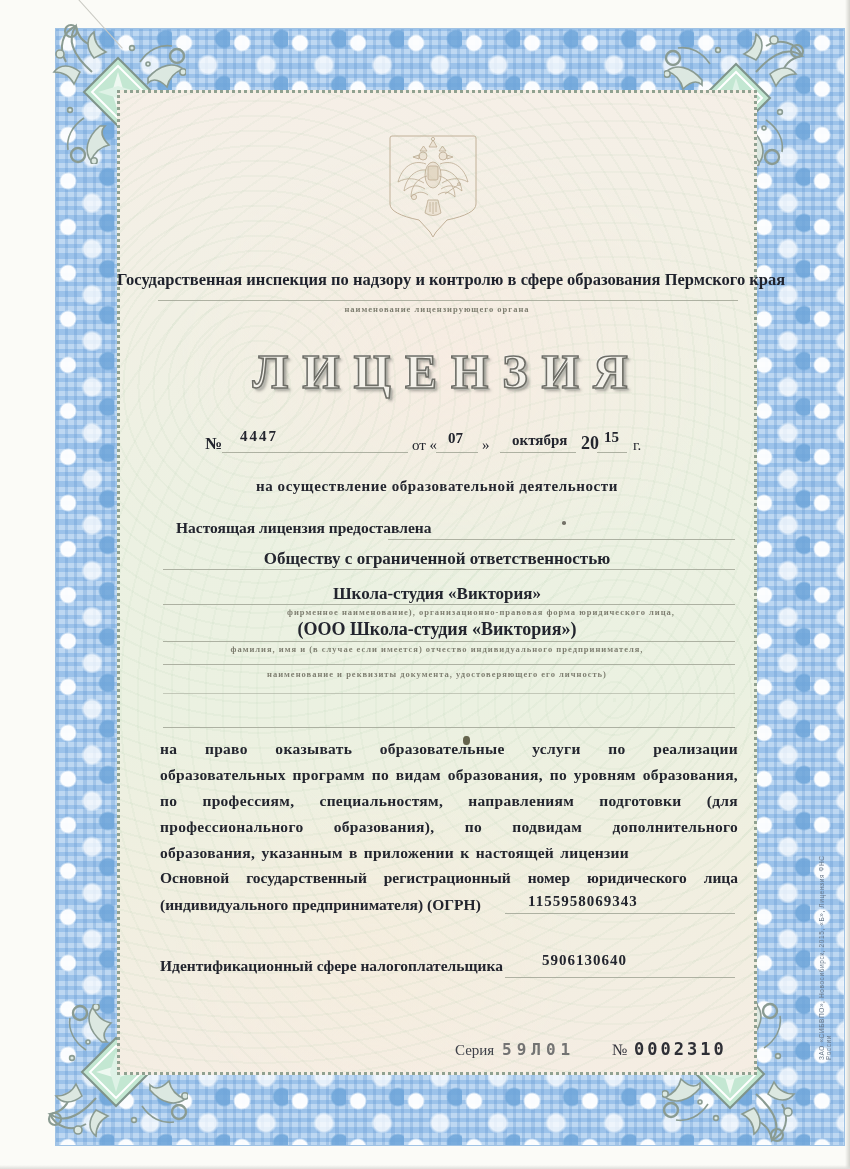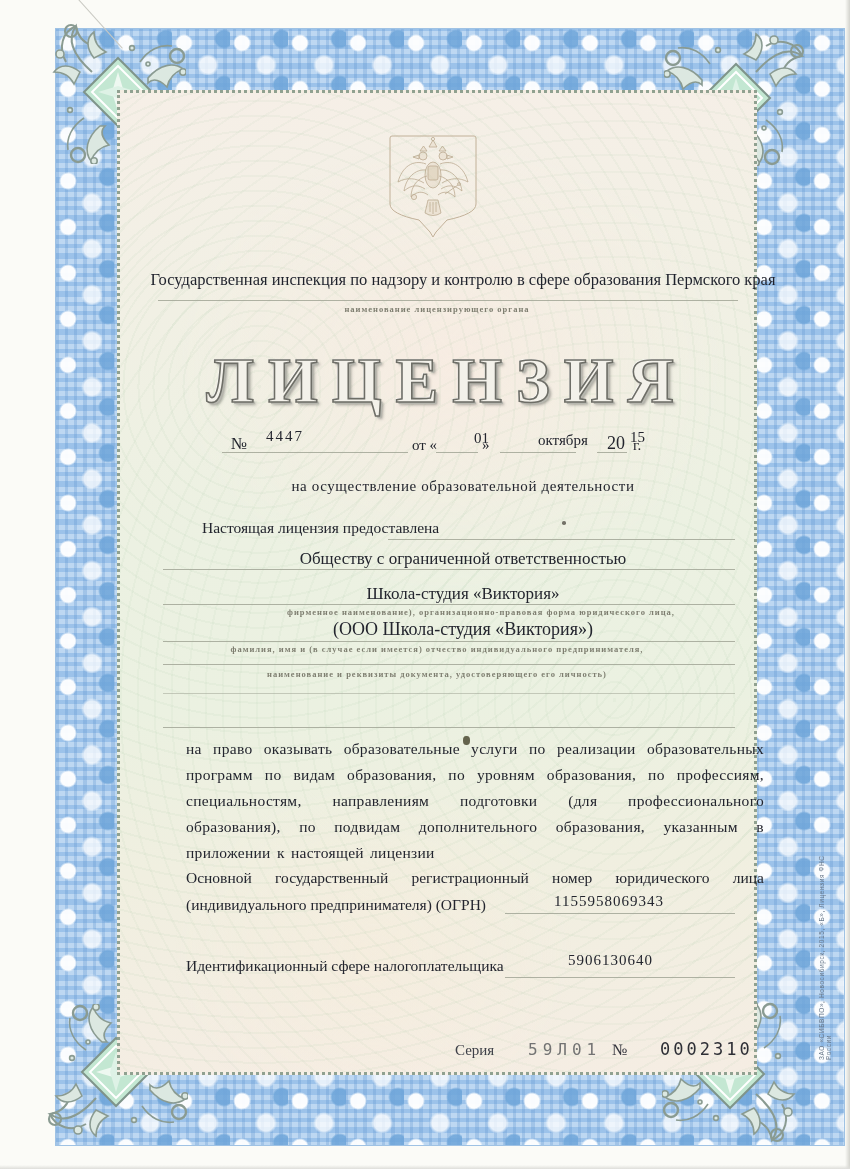--- a/index.html
+++ b/index.html
@@ -44,26 +44,26 @@
   
   .orn{position:absolute;width:150px;height:150px;}
   .orn.tl{left:36px;top:14px;}
   .orn.tr{left:664px;top:16px;transform:rotate(90deg);}
   .orn.br{left:662px;top:1002px;transform:rotate(180deg);}
   .orn.bl{left:38px;top:1004px;transform:rotate(270deg);}
   
   .arms{position:absolute;left:385px;top:134px;width:96px;height:106px;opacity:.85;}
   
   .t{position:absolute;color:#23252e;white-space:nowrap;}
-  .b{font-weight:normal;padding-left:26px;}
+  .b{font-weight:bold;}
   .center{left:117px;width:640px;text-align:center;}
   .cap{font-size:8.5px;color:#7e7e70;letter-spacing:1px;font-weight:bold;}
   .rule{position:absolute;height:1px;background:#a2a697;opacity:.85;}
   .title{
-    font-size:64px;font-weight:bold;letter-spacing:14px;padding-left:10px;
+    font-size:48px;font-weight:bold;letter-spacing:14px;padding-left:10px;
     color:#f3f1ea;-webkit-text-stroke:1.6px #6e6e67;
     text-shadow:2px 2px 0 #b6b6ae,3px 3px 3px rgba(100,100,95,.55),-1px -1px 0 #ffffff;
   }
   .para{white-space:normal;text-align:justify;line-height:26px;word-spacing:2px;letter-spacing:.3px;}
   .mono{font-family:"DejaVu Sans Mono",monospace;}
   .imprint{position:absolute;left:818px;top:850px;height:210px;
     writing-mode:vertical-rl;transform:rotate(180deg);
     font-family:"Liberation Sans",sans-serif;font-size:6.5px;letter-spacing:.6px;color:#68788a;}
   .speck{position:absolute;border-radius:45%;}
 </style>
@@ -152,21 +152,21 @@
   <div class="t b center" style="top:270px;font-size:16.5px;color:#1f222c;">Государственная инспекция по надзору и контролю в сфере образования Пермского края</div>
   <div class="rule" style="left:158px;top:300px;width:580px;"></div>
   <div class="t cap center" style="top:304px;">наименование лицензирующего органа</div>
 
   <div class="t center title" style="top:344px;">ЛИЦЕНЗИЯ</div>
 
   <div class="t b" style="left:205px;top:434px;font-size:17px;">№</div>
   <div class="t b" style="left:240px;top:428px;font-size:15px;letter-spacing:2px;">4447</div>
   <div class="rule" style="left:222px;top:452px;width:186px;"></div>
   <div class="t" style="left:412px;top:437px;font-size:15px;">от «</div>
-  <div class="t b" style="left:448px;top:430px;font-size:15px;">01</div>
+  <div class="t b" style="left:448px;top:430px;font-size:15px;">07</div>
   <div class="rule" style="left:436px;top:452px;width:42px;"></div>
   <div class="t" style="left:482px;top:437px;font-size:15px;">»</div>
   <div class="t b" style="left:512px;top:432px;font-size:15px;">октября</div>
   <div class="rule" style="left:500px;top:452px;width:76px;"></div>
   <div class="t b" style="left:581px;top:433px;font-size:18px;">20</div>
   <div class="t b" style="left:604px;top:429px;font-size:15px;">15</div>
   <div class="rule" style="left:597px;top:452px;width:30px;"></div>
   <div class="t" style="left:633px;top:437px;font-size:15px;">г.</div>
 
   <div class="t b center" style="top:478px;font-size:15px;letter-spacing:.6px;">на осуществление образовательной деятельности</div>

